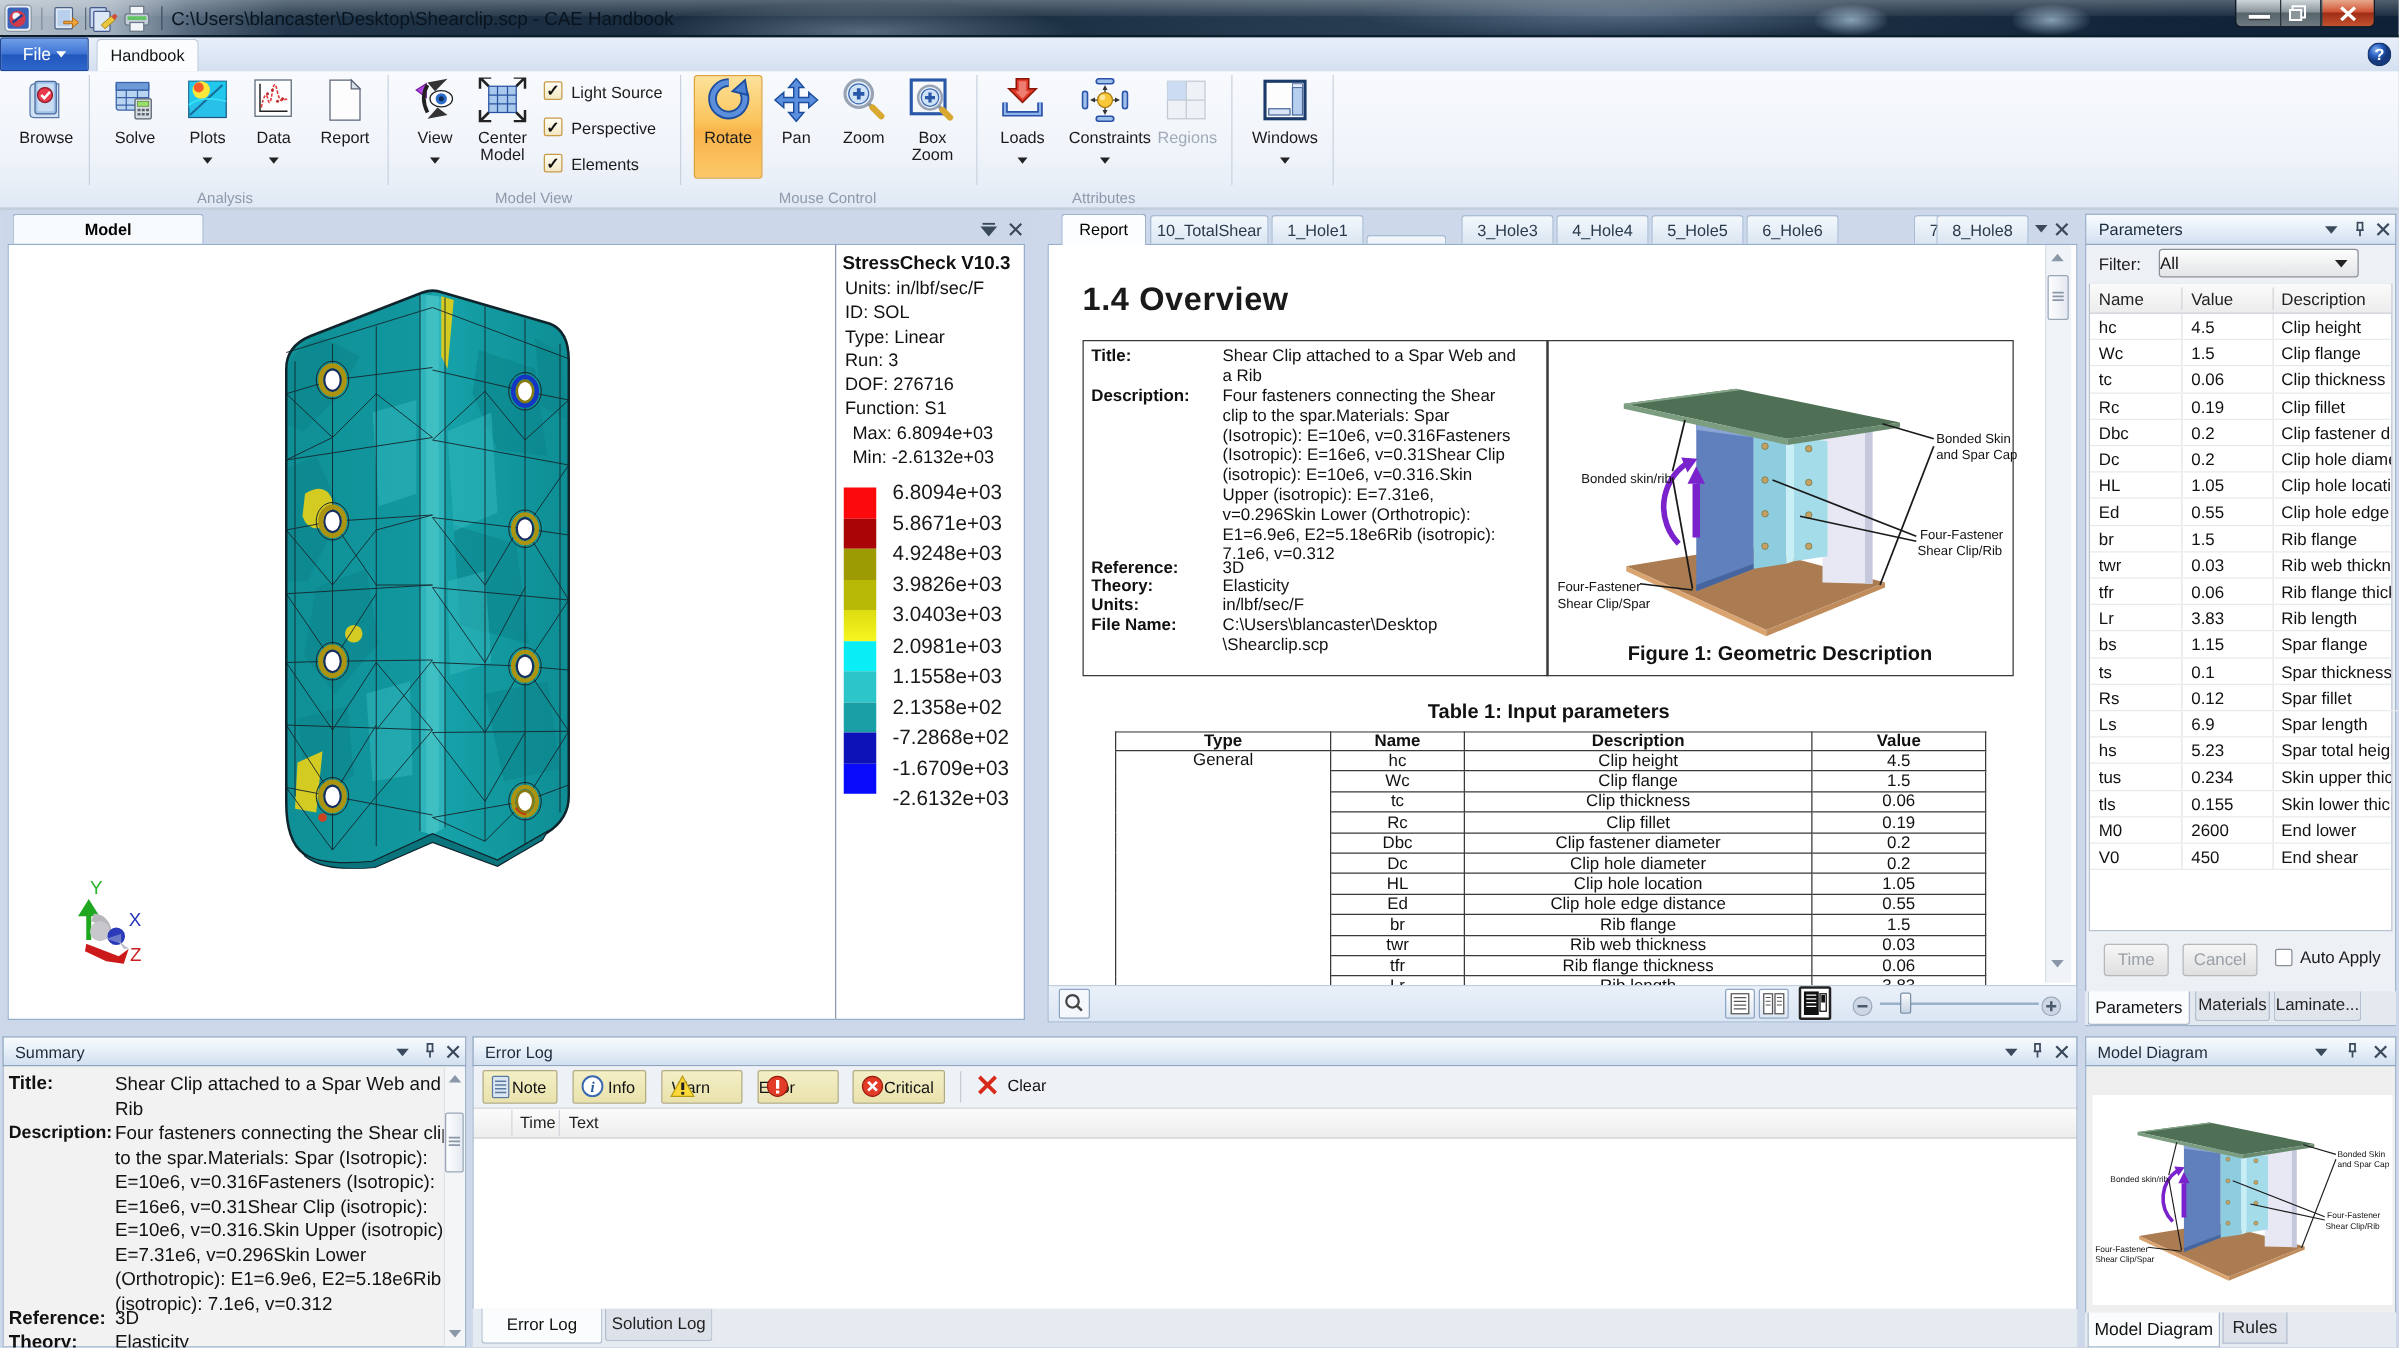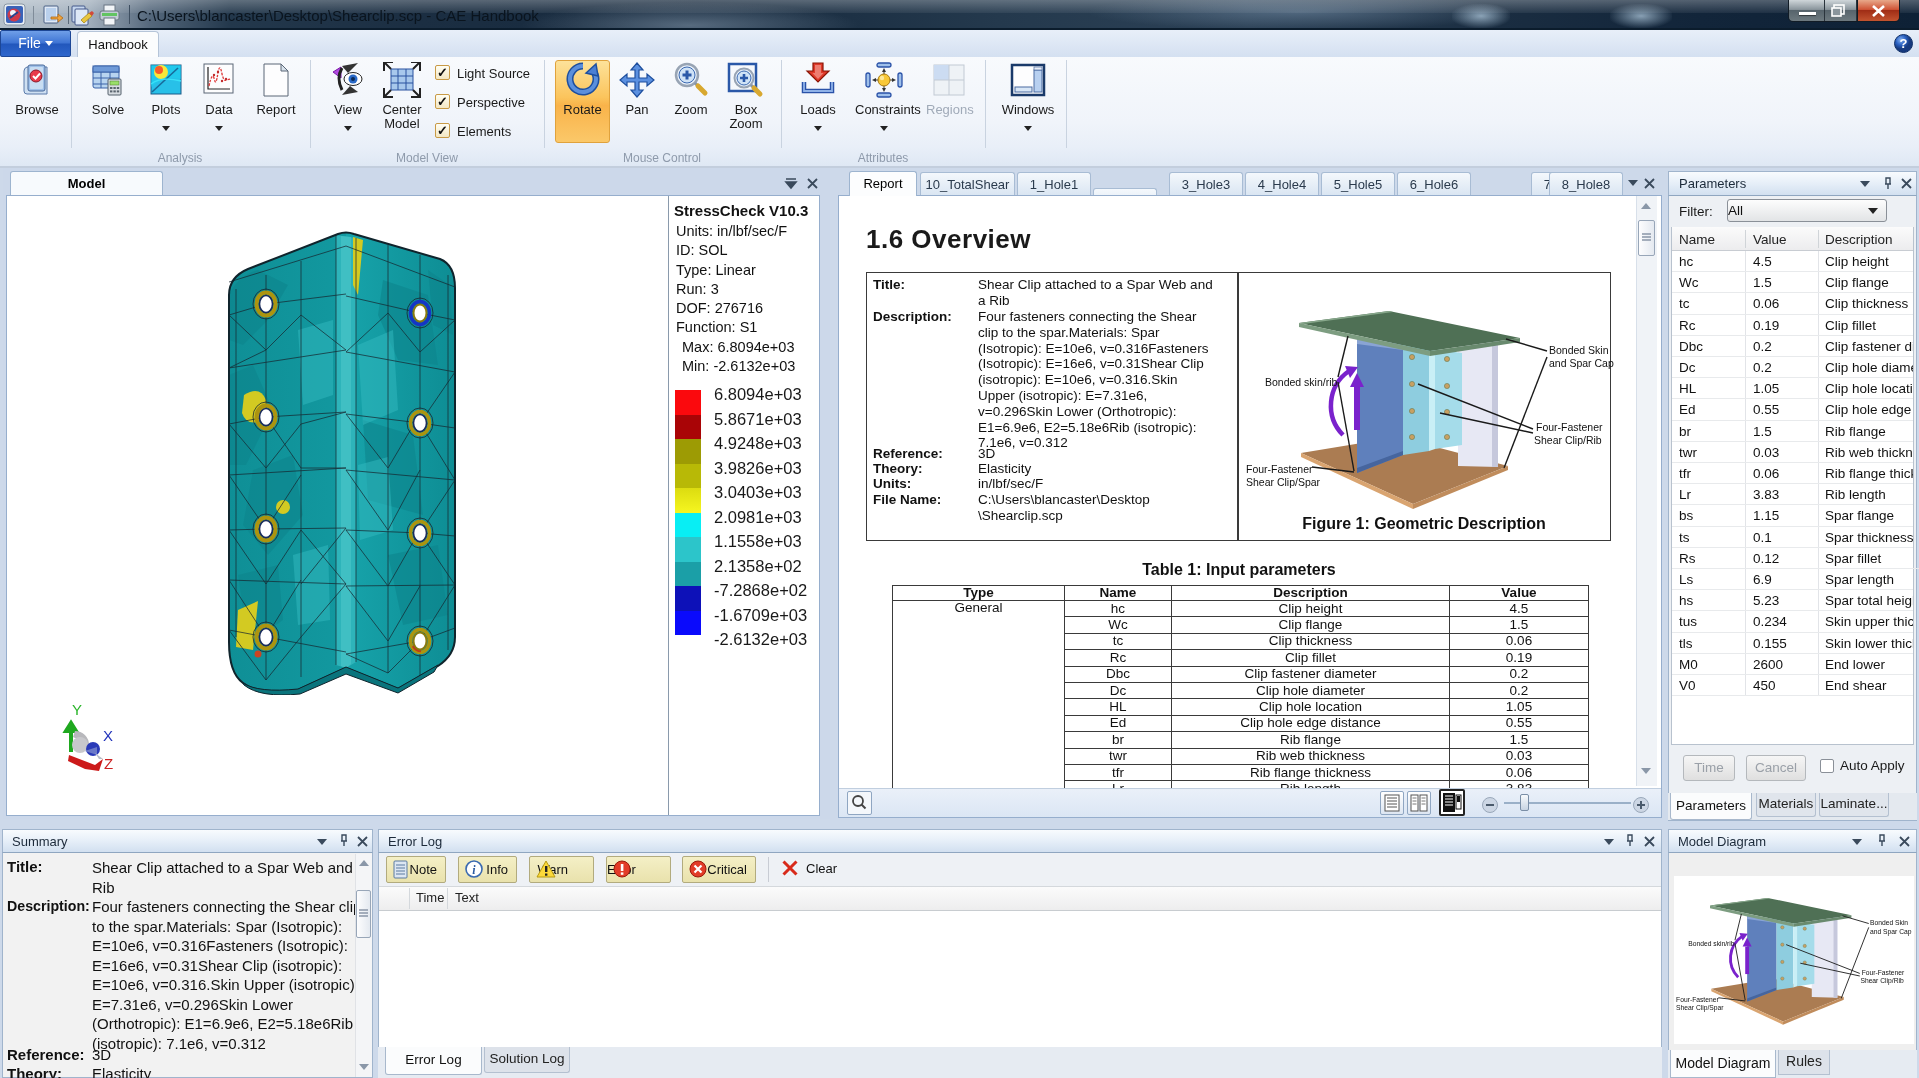--- a/index.html
+++ b/index.html
@@ -386,21 +386,21 @@
 <div class="tab-in" style="left:1245px;top:172px;width:74px;height:24px;line-height:23px;font-size:13px">4_Hole4</div>
 <div class="tab-in" style="left:1321px;top:172px;width:74px;height:24px;line-height:23px;font-size:13px">5_Hole5</div>
 <div class="tab-in" style="left:1397px;top:172px;width:74px;height:24px;line-height:23px;font-size:13px">6_Hole6</div>
 <div class="tab-in" style="left:1531px;top:172px;width:74px;height:24px;line-height:23px;font-size:13px">7_Hole7</div>
 <div class="tab-in" style="left:1549px;top:172px;width:74px;height:24px;line-height:23px;font-size:13px">8_Hole8</div>
 <div class="a" style="left:1628px;top:180px;width:0;height:0;border-left:5px solid transparent;border-right:5px solid transparent;border-top:6px solid #3a4a5c"></div>
 <svg class="a" style="left:1643px;top:177px" width="13" height="13">
     <path d="M2 2 L11 11 M11 2 L2 11" stroke="#3a4a5c" stroke-width="1.8"></path>
   </svg>
 <div class="a" style="left:838px;top:195px;width:824px;height:623px;background:#fff;border:1px solid #96aecd"></div>
-<div class="a" style="left:866px;top:224px;font-size:26px;font-weight:bold;color:#1a1a1a;letter-spacing:.5px">1.6 Overview</div>
+<div class="a" style="left:866px;top:224px;font-size:26px;font-weight:bold;color:#1a1a1a;letter-spacing:.5px">1.4 Overview</div>
 
 <div class="a" style="left:866px;top:272px;width:745px;height:269px;border:1.5px solid #3a3a3a"></div>
 <div class="a" style="left:1237px;top:272px;width:1.5px;height:269px;background:#3a3a3a"></div>
 <div class="a" style="left:873px;top:277px;width:100px;font-size:13.5px;font-weight:bold;color:#111;line-height:16.3px">Title:</div>
 <div class="a" style="left:978px;top:277px;width:265px;font-size:13.5px;color:#111;line-height:16.3px;white-space:nowrap">Shear Clip attached to a Spar Web and<br>a Rib</div>
 <div class="a" style="left:873px;top:309px;width:104px;font-size:13.5px;font-weight:bold;color:#111">Description:</div>
 <div class="a" style="left:978px;top:309px;width:260px;font-size:13.5px;color:#111;line-height:15.8px;white-space:nowrap">Four fasteners connecting the Shear<br>clip to the spar.Materials: Spar<br>(Isotropic): E=10e6, v=0.316Fasteners<br>(Isotropic): E=16e6, v=0.31Shear Clip<br>(isotropic): E=10e6, v=0.316.Skin<br>Upper (isotropic): E=7.31e6,<br>v=0.296Skin Lower (Orthotropic):<br>E1=6.9e6, E2=5.18e6Rib (isotropic):<br>7.1e6, v=0.312</div>
 <div class="a" style="left:873px;top:446px;font-size:13.5px;font-weight:bold;color:#111">Reference:</div>
 <div class="a" style="left:978px;top:446px;font-size:13.5px;color:#111">3D</div>
 <div class="a" style="left:873px;top:461px;font-size:13.5px;font-weight:bold;color:#111">Theory:</div>

